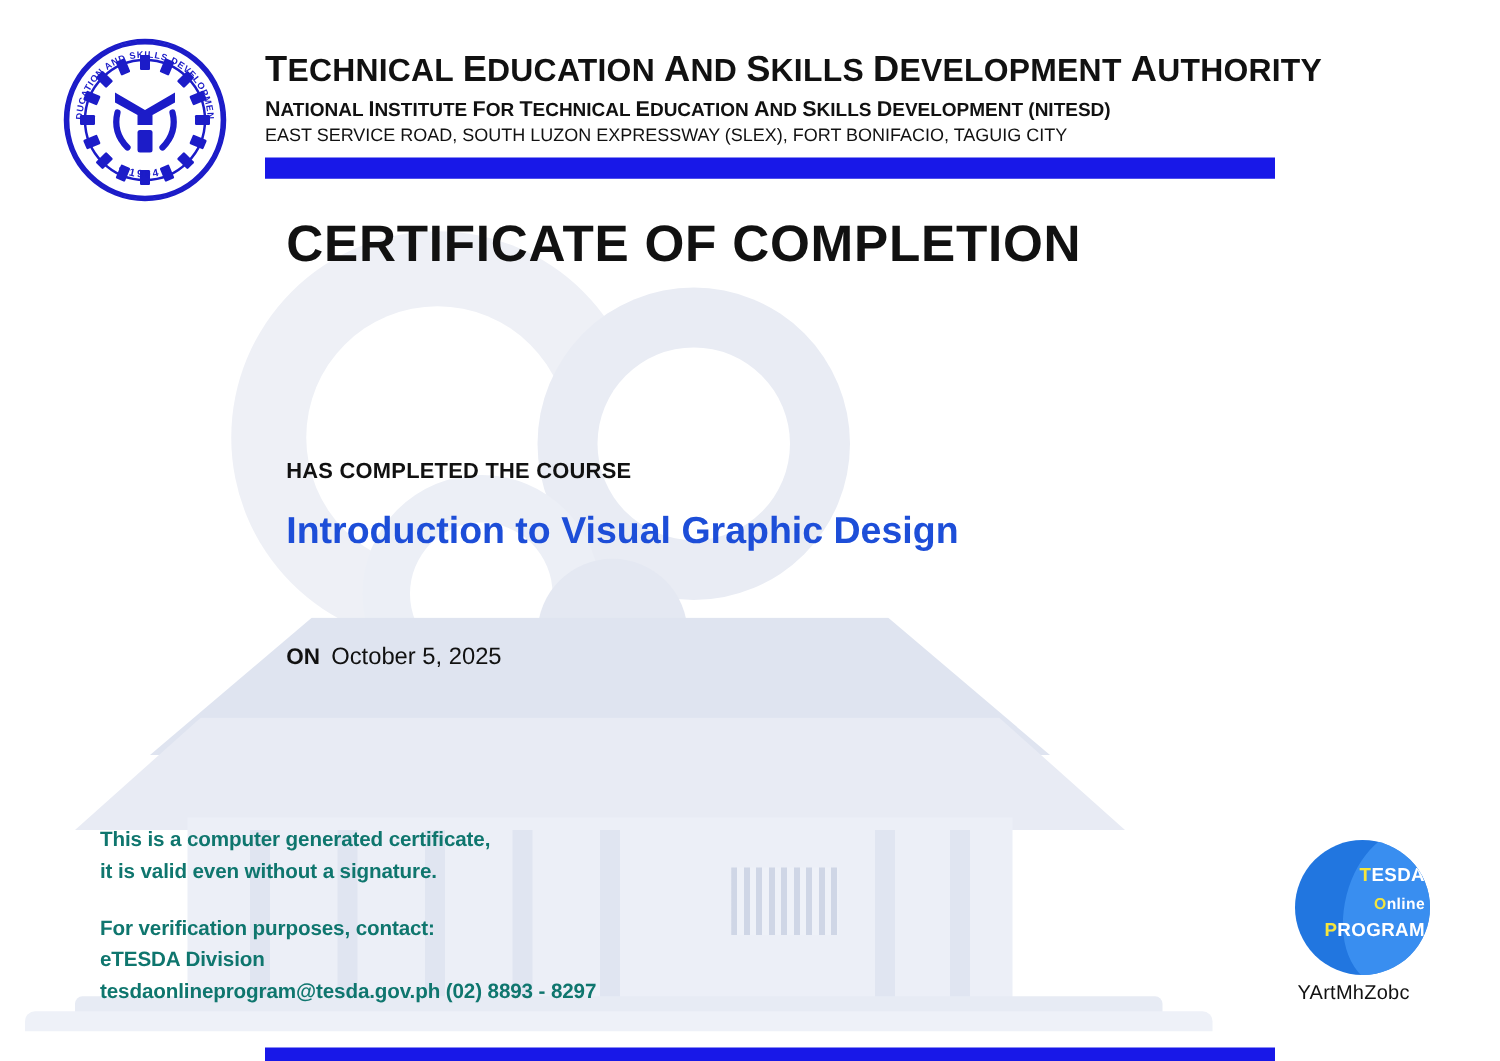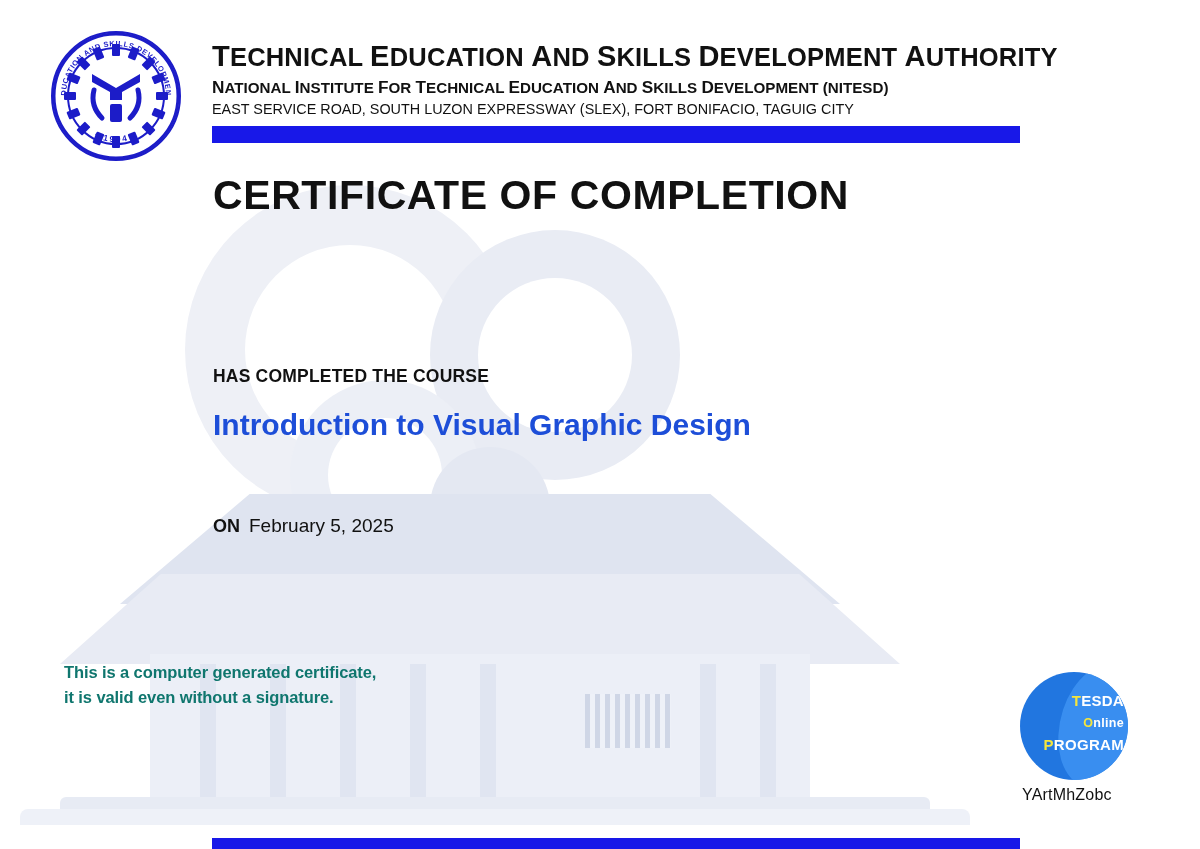--- a/index.html
+++ b/index.html
@@ -114,21 +114,21 @@
   .blue-bar {
     position: absolute; left: 212px; top: 126px; width: 808px; height: 17px;
     background: #1818e8;
   }
   .blue-bar-bottom {
     position: absolute; left: 212px; top: 838px; width: 808px; height: 11px;
     background: #1818e8; z-index: 3;
   }
 
   
-  .content { position: absolute; left: 0; top: 0; width: 960px; height: 849px; z-index: 4; }
+  .content { position: absolute; left: 16px; top: 0; width: 960px; height: 849px; z-index: 4; }
 
   .title {
     position: absolute; left: 213px; top: 172px;
     font-size: 41px; font-weight: 700; letter-spacing: 0.6px; color: #111;
   }
   .lbl-certify {
     position: absolute; left: 213px; top: 247px;
     font-size: 17.5px; font-weight: 700; letter-spacing: 0.2px; color: #111;
   }
   .recipient {
@@ -270,27 +270,32 @@
     <div class="blue-bar"></div>
   </div>
 
   <div class="content">
     <div class="title">CERTIFICATE OF COMPLETION</div>
     <div class="lbl-course">HAS COMPLETED THE COURSE</div>
     <div class="course">Introduction to Visual Graphic Design</div>
 
     <div class="on-row">
       <span class="on-lbl">ON</span>
-      <span class="on-date">February 5, 2025</span>
+      <span class="on-date">October 5, 2025</span>
     </div>
 
     <div class="notes">
       <div class="blk">
         <div>This is a computer generated certificate,</div>
         <div>it is valid even without a signature.</div>
+      </div>
+      <div class="blk">
+        <div>For verification purposes, contact:</div>
+        <div>eTESDA Division</div>
+        <div>tesdaonlineprogram@tesda.gov.ph (02) 8893 - 8297</div>
       </div>
     </div>
 
     <div class="top-seal">
       <div class="swoosh"></div>
       <div class="txt">
         <div><span class="t">T</span><span>ESDA</span></div>
         <div class="online"><span class="o">O</span><span>nline</span></div>
         <div><span class="p">P</span><span>ROGRAM</span></div>
       </div>

